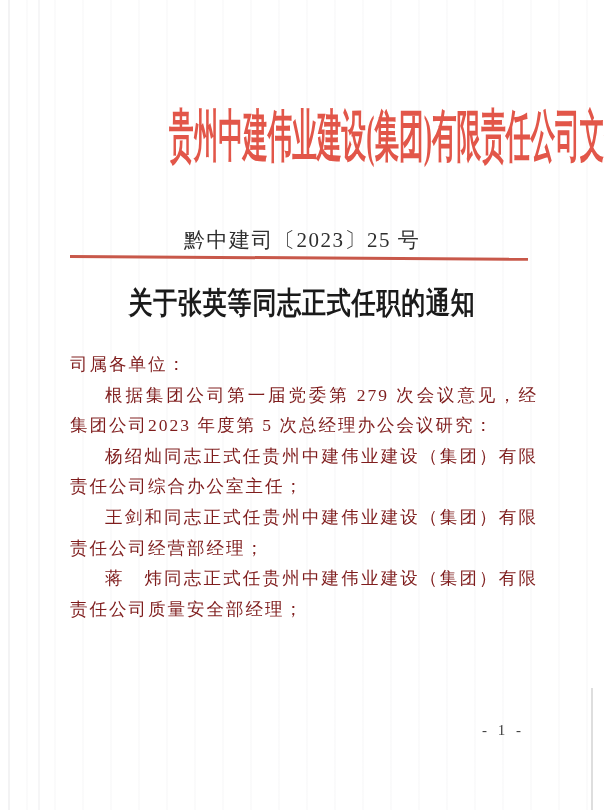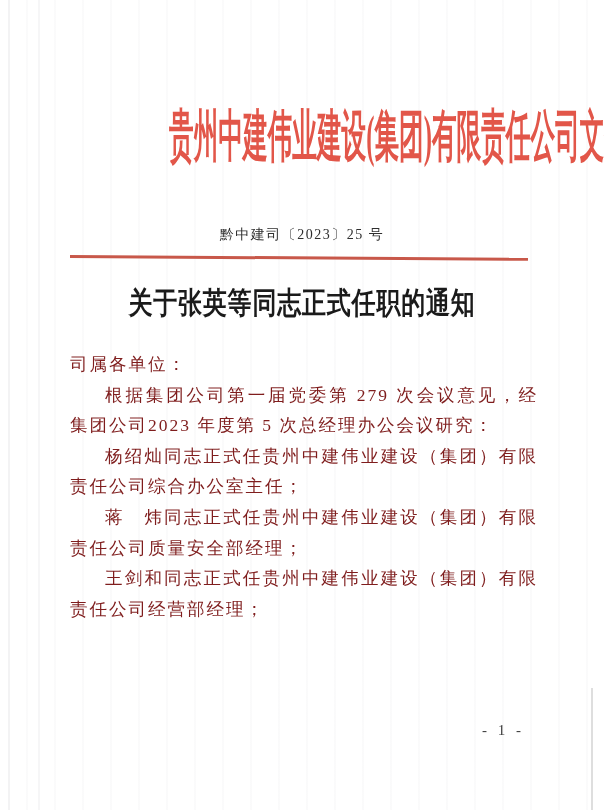--- a/index.html
+++ b/index.html
@@ -40,21 +40,21 @@
     transform: scaleX(0.44);
     transform-origin: 50% 50%;
     letter-spacing: 0;
   }
   .docnum {
     position: absolute;
     top: 226px;
     left: 0;
     width: 604px;
     text-align: center;
-    font-size: 14px;
+    font-size: 21px;
     letter-spacing: 1.5px;
     color: #2e2e2e;
   }
   .rule {
     position: absolute;
     top: 255px;
     left: 70px;
     width: 458px;
     height: 3px;
     transform: rotate(0.35deg);
@@ -114,19 +114,19 @@
 
   <div class="rule" style="background: rgb(200, 88, 74);"></div>
 
   <h2 class="title">关于张英等同志正式任职的通知</h2>
 
   <div class="body-text">
     <p class="salutation">司属各单位：</p>
     <div>
         <p class="para">根据集团公司第一届党委第 279 次会议意见，经集团公司2023 年度第 5 次总经理办公会议研究：</p>
         <p class="para">杨绍灿同志正式任贵州中建伟业建设（集团）有限责任公司综合办公室主任；</p>
+        <p class="para">王剑和同志正式任贵州中建伟业建设（集团）有限责任公司经营部经理；</p>
         <p class="para">蒋　炜同志正式任贵州中建伟业建设（集团）有限责任公司质量安全部经理；</p>
-        <p class="para">王剑和同志正式任贵州中建伟业建设（集团）有限责任公司经营部经理；</p>
       </div>
   </div>
 
   <div class="pagenum">- 1 -</div>
 </div>
 
 </body></html>

